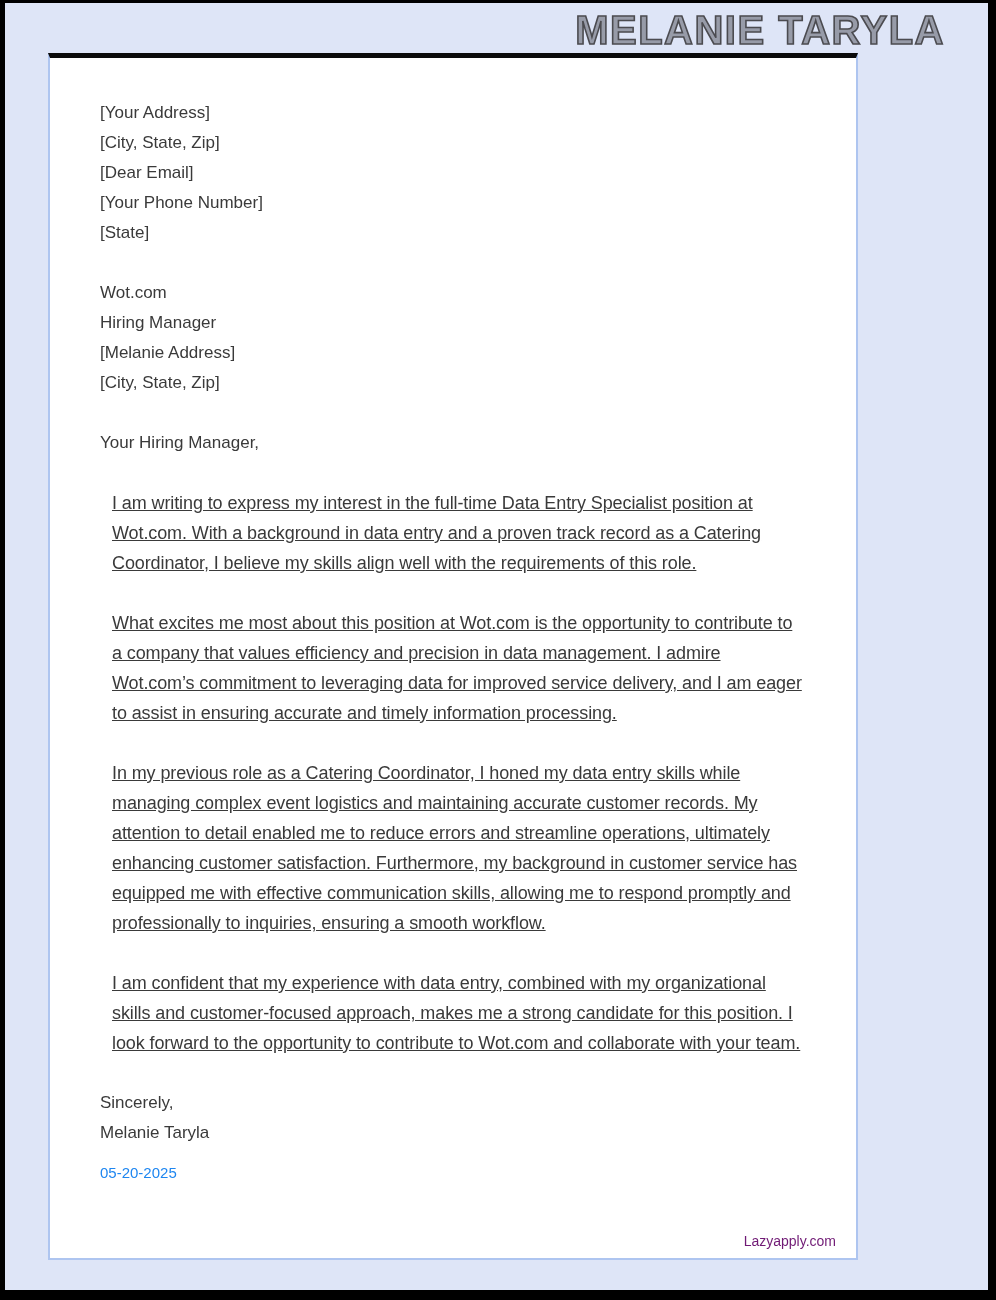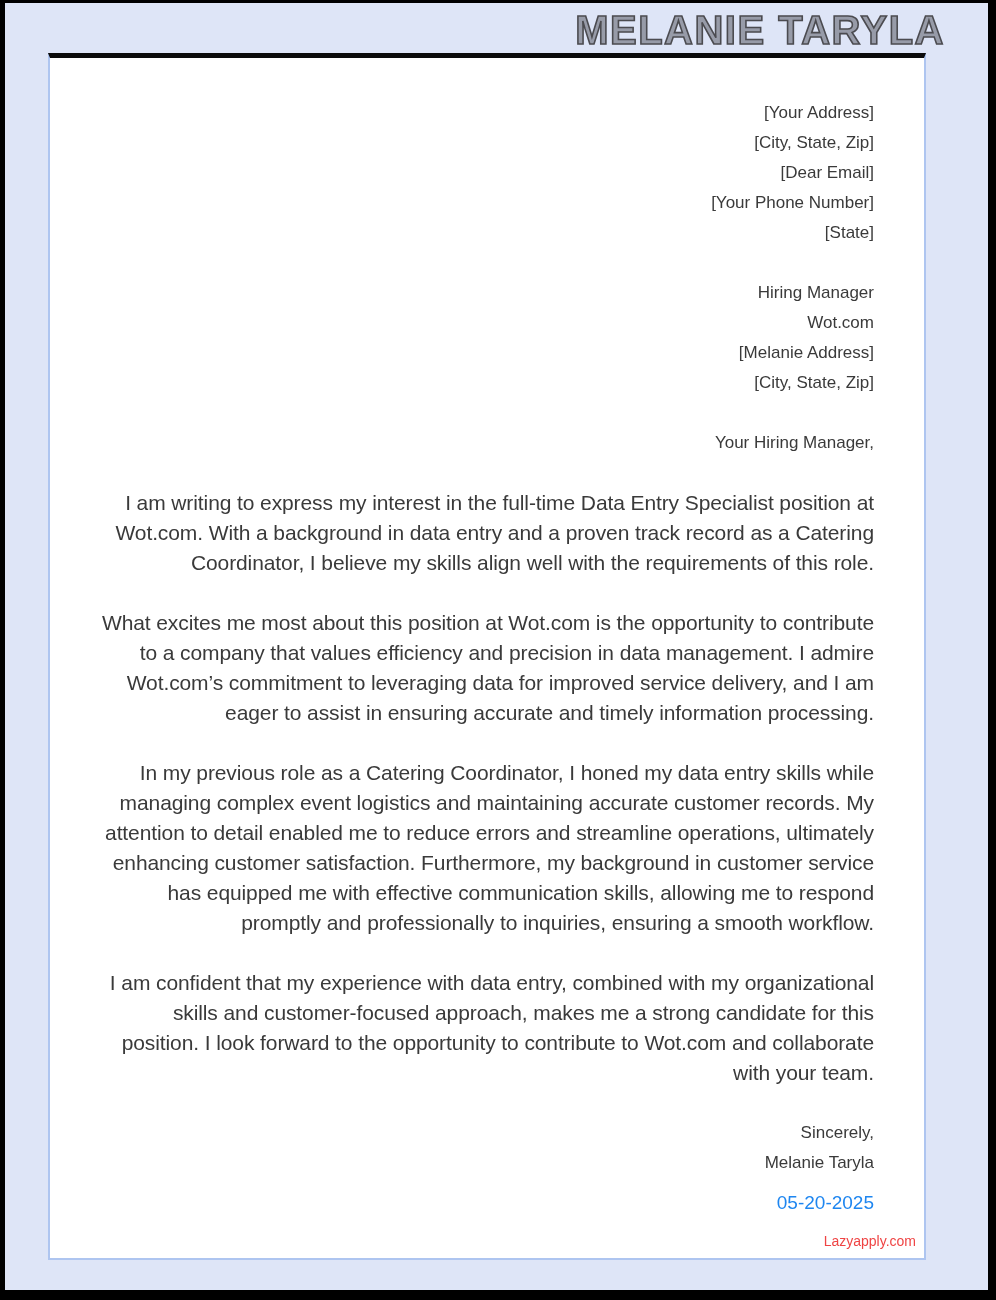--- a/index.html
+++ b/index.html
@@ -11,73 +11,73 @@
   .frame {
     position: relative;
     width: 996px;
     height: 1300px;
     box-sizing: border-box;
     background: #dee5f7;
     border-style: solid;
     border-color: #000;
     border-width: 3px 8px 10px 5px;
     overflow: hidden;
-    text-align: right;
   }
   .header-name {
     position: absolute;
     top: 4px;
     right: 43px;
     font-size: 40px;
     font-weight: 700;
     letter-spacing: 1.5px;
     color: rgba(77, 77, 82, 0.15);
     -webkit-text-stroke: 1.6px #4b4b50;
     text-shadow: 0 0 1px rgba(60, 60, 65, 0.35);
     white-space: nowrap;
     line-height: 46px;
   }
   .document {
     position: absolute;
     left: 43px;
     top: 50px;
-    width: 878px;
+    width: 810px;
     height: 1207px;
     box-sizing: border-box;
     background: #ffffff;
     border: 2px solid #aec5f0;
     border-top: 5px solid #0b0b0b;
     padding: 40px 50px 16px 50px;
     color: #3a3a3a;
     font-size: 17px;
     line-height: 30px;
     overflow: hidden;
   }
   .block {
     margin: 0 0 30px 0;
   }
   .line {
     line-height: 30px;
   }
   .paragraph {
-    margin: 0 0 30px 0;
-    font-size: 21px;
+    margin: 0 0 30px 12px;
+    font-size: 18px;
     letter-spacing: -0.1px;
+    text-decoration: underline;
   }
   .date-line {
     margin-top: 10px;
-    font-size: 19px;
+    font-size: 15px;
     color: #1e86f0;
   }
   .watermark {
     position: absolute;
-    right: 8px;
+    right: 20px;
     bottom: 2px;
     font-size: 14px;
-    color: #ef4444;
+    color: #701a75;
     letter-spacing: 0;
   }
 </style>
 </head>
 <body>
 
 <div class="frame">
 
   <div class="header-name">MELANIE TARYLA</div>
 
@@ -85,22 +85,22 @@
 
     <div class="block">
       <div class="line">[Your Address]</div>
       <div class="line">[City, State, Zip]</div>
       <div class="line">[Dear Email]</div>
       <div class="line">[Your Phone Number]</div>
       <div class="line">[State]</div>
     </div>
 
     <div class="block">
+      <div class="line">Wot.com</div>
       <div class="line">Hiring Manager</div>
-      <div class="line">Wot.com</div>
       <div class="line">[Melanie Address]</div>
       <div class="line">[City, State, Zip]</div>
     </div>
 
     <div class="block">Your Hiring Manager,</div>
 
     <p class="paragraph">I am writing to express my interest in the full-time Data Entry Specialist position at Wot.com. With a background in data entry and a proven track record as a Catering Coordinator, I believe my skills align well with the requirements of this role.</p>
     <p class="paragraph">What excites me most about this position at Wot.com is the opportunity to contribute to a company that values efficiency and precision in data management. I admire Wot.com’s commitment to leveraging data for improved service delivery, and I am eager to assist in ensuring accurate and timely information processing.</p>
     <p class="paragraph">In my previous role as a Catering Coordinator, I honed my data entry skills while managing complex event logistics and maintaining accurate customer records. My attention to detail enabled me to reduce errors and streamline operations, ultimately enhancing customer satisfaction. Furthermore, my background in customer service has equipped me with effective communication skills, allowing me to respond promptly and professionally to inquiries, ensuring a smooth workflow.</p>
     <p class="paragraph">I am confident that my experience with data entry, combined with my organizational skills and customer-focused approach, makes me a strong candidate for this position. I look forward to the opportunity to contribute to Wot.com and collaborate with your team.</p>

